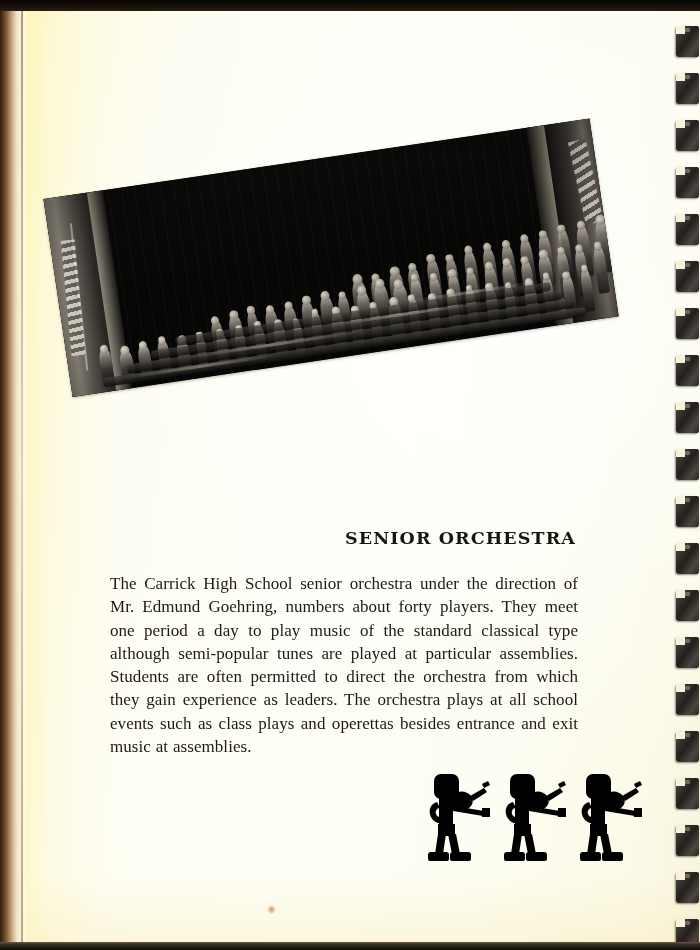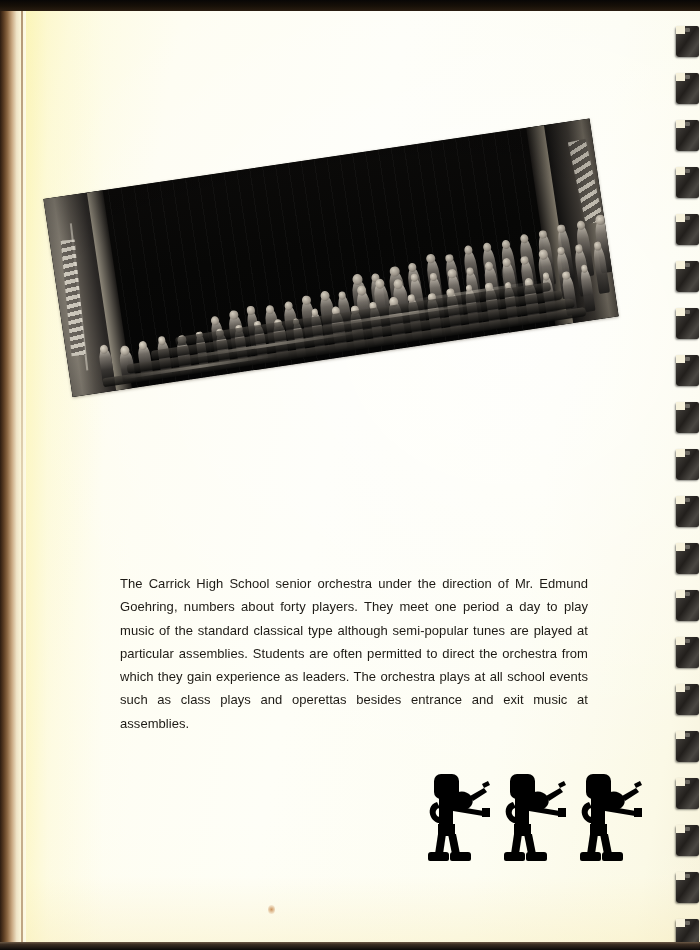--- a/index.html
+++ b/index.html
@@ -261,26 +261,26 @@
     font-weight: 700;
     font-size: 17.5px;
     letter-spacing: 1.1px;
     color: #17150f;
     z-index: 20;
   }
 
   
   .body-copy {
     position: absolute;
-    left: 120px;
+    left: 110px;
     top: 572px;
     width: 468px;
     z-index: 20;
-    font-family: Liberation Sans, sans-serif;
-    font-size: 13px;
+    font-family: Liberation Serif, serif;
+    font-size: 17px;
     line-height: 23.3px;
     color: #1d1a15;
     text-align: justify;
     text-justify: inter-word;
     letter-spacing: .05px;
     word-spacing: .6px;
   }
   .body-copy p { margin: 0; }
 
   
@@ -514,20 +514,21 @@
           <div class="rail" style="bottom: 6px; left: 6%; width: 30%; z-index: 25;"></div>
           <div class="rail" style="bottom: 17px; left: 18%; width: 34%; z-index: 25;"></div>
           <div class="rail" style="bottom: 28px; left: 46%; width: 30%; z-index: 25;"></div>
           <div class="rail" style="bottom: 40px; left: 62%; width: 26%; z-index: 25;"></div>
         </div>
 
       <div class="photo-vignette"></div>
     </div>
   </div>
 
+  <div class="headline">SENIOR ORCHESTRA</div>
 
   <div class="body-copy">
     <p>The Carrick High School senior orchestra under the direction of Mr. Edmund Goehring, numbers about forty players.  They meet one period a day to play music of the standard classical type although semi-popular tunes are played at particular assemblies.  Students are often permitted to direct the orchestra from which they gain experience as leaders.  The orchestra plays at all school events such as class plays and operettas besides entrance and exit music at assemblies.</p>
   </div>
 
   <div class="violinists" id="violinists">
       <div style="width: 62px; height: 96px;">
 <svg class="violinist" viewBox="0 0 62 96" xmlns="http://www.w3.org/2000/svg" aria-hidden="true">
   <g fill="#000000">
 

